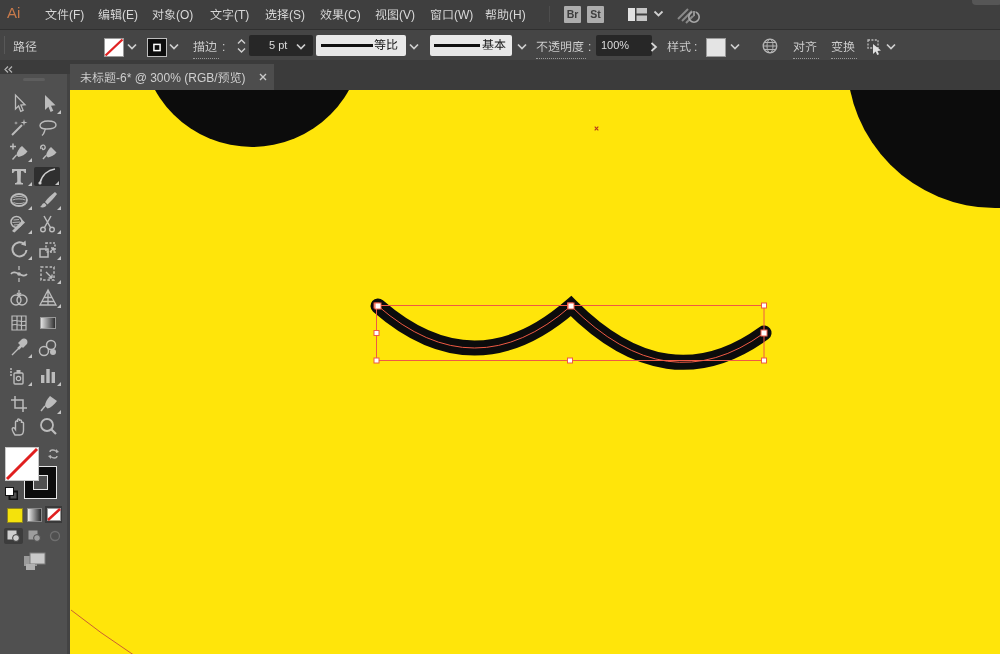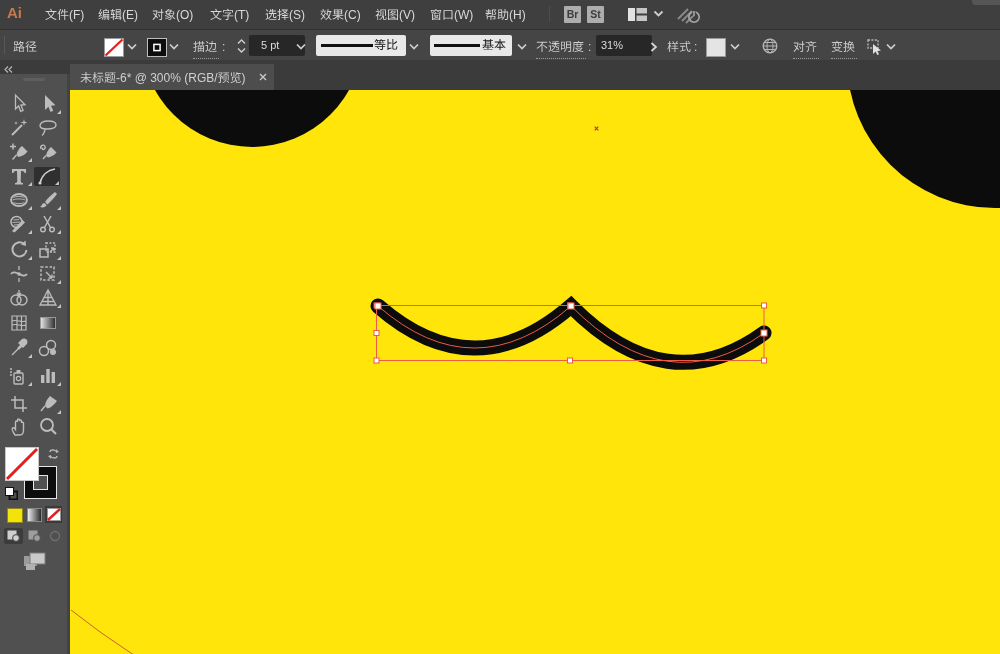--- a/index.html
+++ b/index.html
@@ -1,21 +1,21 @@
 <!DOCTYPE html>
 <html><head>
 <meta charset="utf-8">
 <style>
   html,body{margin:0;padding:0;width:1000px;height:654px;overflow:hidden;
     font-family:"Liberation Sans",sans-serif;background:#505050;}
   .abs{position:absolute;}
   
   #menubar{position:absolute;left:0;top:0;width:1000px;height:29px;background:#3f3f3f;}
   .menuitem{position:absolute;top:8px;font-size:12px;color:#d9d9d9;white-space:nowrap;}
-  #ailogo{position:absolute;left:7px;top:4px;font-size:15px;font-weight:bold;color:#c87a4b;}
+  #ailogo{position:absolute;left:7px;top:4px;font-size:15px;font-weight:normal;color:#c87a4b;}
   .badge{position:absolute;top:6px;width:17px;height:17px;background:#adadad;border-radius:1px;
     color:#3d3d3d;font-size:10.5px;font-weight:bold;text-align:center;line-height:17px;}
   
   #controlbar{position:absolute;left:0;top:29px;width:1000px;height:31px;background:#454545;border-top:1px solid #303030;box-sizing:border-box;}
   .cb-label{position:absolute;top:10px;font-size:12px;color:#cccccc;white-space:nowrap;}
   .dotted{border-bottom:1px dotted #9a9a9a;padding-bottom:1px;}
   .caret{position:absolute;width:10px;height:8px;}
   .darkfield{position:absolute;background:#272727;border-radius:2px;color:#dcdcdc;font-size:11px;}
   .whitedrop{position:absolute;background:#e9e9e9;border-radius:2px;}
   
@@ -131,21 +131,21 @@
 
   <div class="cb-label dotted" style="left:193px;top:9px;"><svg width="26" height="15" viewBox="0 0 26 15">
         <path transform="translate(0.0,12)" d="M4.3 -8.4H11.4V-7.5H4.3ZM6 -10.1H6.8V-6H6ZM9 -10.1H9.8V-6H9ZM4.8 -5.4H11V0.9H10.1V-4.6H5.6V0.9H4.8ZM5.3 -3H10.5V-2.2H5.3ZM5.3 -0.5H10.5V0.3H5.3ZM7.5 -5.1H8.3V0.1H7.5ZM0.3 -3.7Q1 -3.9 2 -4.2Q3 -4.5 4 -4.8L4.1 -4Q3.2 -3.7 2.3 -3.4Q1.3 -3.1 0.6 -2.8ZM0.5 -7.7H4.1V-6.8H0.5ZM2 -10.1H2.8V-0.2Q2.8 0.2 2.7 0.4Q2.6 0.6 2.4 0.7Q2.2 0.8 1.8 0.9Q1.4 0.9 0.9 0.9Q0.9 0.7 0.8 0.5Q0.7 0.2 0.6 0Q1 0.1 1.3 0.1Q1.6 0.1 1.7 0.1Q1.9 0.1 1.9 0Q2 -0 2 -0.2Z" fill="#cccccc"></path>
         <path transform="translate(12.0,12)" d="M4.1 -7.9H10.5V-7.1H4.1ZM10.1 -7.9H11Q11 -7.9 11 -7.9Q11 -7.8 11 -7.7Q11 -7.6 11 -7.5Q11 -6 10.9 -4.9Q10.8 -3.8 10.8 -3.1Q10.7 -2.5 10.6 -2.1Q10.4 -1.7 10.3 -1.5Q10.1 -1.2 9.9 -1.2Q9.7 -1.1 9.4 -1Q9.1 -1 8.6 -1Q8.2 -1 7.7 -1Q7.6 -1.3 7.6 -1.5Q7.5 -1.8 7.4 -2Q7.9 -1.9 8.3 -1.9Q8.8 -1.9 9 -1.9Q9.2 -1.9 9.3 -1.9Q9.4 -2 9.5 -2.1Q9.6 -2.2 9.7 -2.6Q9.8 -2.9 9.9 -3.6Q10 -4.2 10 -5.3Q10.1 -6.3 10.1 -7.8ZM6.6 -9.9H7.6Q7.5 -8.5 7.4 -7.2Q7.3 -5.9 7 -4.7Q6.7 -3.6 6.1 -2.6Q5.5 -1.7 4.4 -1Q4.3 -1.2 4.1 -1.4Q3.9 -1.6 3.8 -1.7Q4.8 -2.3 5.4 -3.1Q5.9 -4 6.2 -5.1Q6.5 -6.1 6.5 -7.4Q6.6 -8.6 6.6 -9.9ZM3 -6V-0.9H2.1V-5.1H0.5V-6ZM1 -9.4 1.7 -9.9Q2 -9.6 2.4 -9.2Q2.7 -8.9 3.1 -8.5Q3.4 -8.2 3.6 -7.9L2.8 -7.3Q2.6 -7.6 2.3 -8Q2 -8.3 1.7 -8.7Q1.3 -9.1 1 -9.4ZM2.5 -1.5Q2.8 -1.5 3.1 -1.2Q3.4 -1 3.9 -0.7Q4.5 -0.3 5.3 -0.2Q6.1 -0.1 7.2 -0.1Q7.7 -0.1 8.3 -0.1Q8.9 -0.1 9.5 -0.1Q10.1 -0.2 10.7 -0.2Q11.2 -0.3 11.7 -0.3Q11.6 -0.2 11.6 -0Q11.5 0.2 11.5 0.4Q11.4 0.6 11.4 0.7Q11.1 0.7 10.5 0.7Q10 0.8 9.4 0.8Q8.8 0.8 8.2 0.8Q7.6 0.8 7.1 0.8Q5.9 0.8 5.1 0.7Q4.3 0.6 3.7 0.1Q3.3 -0.1 3 -0.4Q2.7 -0.6 2.5 -0.6Q2.3 -0.6 2.1 -0.4Q1.8 -0.2 1.5 0.2Q1.3 0.6 1 1L0.3 0.1Q0.9 -0.6 1.5 -1Q2.1 -1.5 2.5 -1.5Z" fill="#cccccc"></path>
       </svg></div>
   <div class="cb-label" style="left:222px;">:</div>
   <svg class="abs" style="left:236px;top:9px;" width="11" height="14" viewBox="0 0 11 14">
     <path d="M2 4.5 L5.5 1 L9 4.5" stroke="#cfcfcf" stroke-width="1.4" fill="none"></path>
     <path d="M2 9.5 L5.5 13 L9 9.5" stroke="#cfcfcf" stroke-width="1.4" fill="none"></path>
   </svg>
-  <div class="darkfield" style="left:249px;top:5px;width:44px;height:21px;line-height:21px;padding-left:12px;">5 pt</div>
+  <div class="darkfield" style="left:249px;top:5px;width:44px;height:21px;line-height:21px;padding-left:20px;">5 pt</div>
   <svg class="caret" style="left:296px;top:13px;" viewBox="0 0 10 8">
       <path d="M1 1.5 L5 5.5 L9 1.5" stroke="#cfcfcf" stroke-width="1.7" fill="none"></path>
     </svg>
 
   <div class="whitedrop" style="left:316px;top:5px;width:90px;height:21px;">
     <div style="position:absolute;left:5px;top:9px;width:52px;height:3px;background:#111;"></div>
     <div style="position:absolute;left:58px;top:2px;"><svg width="26" height="18" viewBox="0 0 26 18">
           <path transform="translate(0.0,12)" d="M5.5 -7.3H6.4V-4.2H5.5ZM1.8 -6.5H10.3V-5.7H1.8ZM0.6 -4.7H11.5V-3.9H0.6ZM1 -2.8H11.2V-2H1ZM8 -4H8.9V-0.1Q8.9 0.3 8.8 0.5Q8.7 0.7 8.4 0.8Q8.1 0.9 7.6 0.9Q7 0.9 6.3 0.9Q6.3 0.8 6.2 0.5Q6.1 0.3 6 0.1Q6.4 0.1 6.7 0.1Q7.1 0.1 7.3 0.1Q7.6 0.1 7.7 0.1Q7.9 0.1 7.9 0.1Q8 0 8 -0.1ZM2 -9.1H5.9V-8.3H2ZM6.6 -9.1H11.3V-8.3H6.6ZM2.2 -10.1 3.1 -9.9Q2.7 -9 2.2 -8.2Q1.7 -7.4 1.2 -6.8Q1.1 -6.9 0.9 -7Q0.8 -7.1 0.6 -7.2Q0.5 -7.3 0.4 -7.3Q1 -7.9 1.4 -8.6Q1.9 -9.3 2.2 -10.1ZM6.9 -10.1 7.8 -9.9Q7.5 -9.1 7 -8.3Q6.5 -7.5 5.9 -7Q5.9 -7.1 5.7 -7.2Q5.6 -7.3 5.4 -7.4Q5.3 -7.5 5.2 -7.5Q5.8 -8 6.2 -8.7Q6.7 -9.4 6.9 -10.1ZM2.7 -8.5 3.4 -8.7Q3.6 -8.4 3.8 -8Q4 -7.5 4.1 -7.2L3.3 -6.9Q3.2 -7.2 3.1 -7.7Q2.9 -8.1 2.7 -8.5ZM7.7 -8.5 8.4 -8.8Q8.7 -8.4 9 -8Q9.3 -7.5 9.4 -7.2L8.7 -6.9Q8.5 -7.2 8.3 -7.7Q8 -8.1 7.7 -8.5ZM2.7 -1.5 3.3 -2Q3.7 -1.8 4.1 -1.5Q4.5 -1.2 4.9 -0.8Q5.2 -0.5 5.4 -0.2L4.7 0.3Q4.5 0.1 4.2 -0.3Q3.9 -0.6 3.5 -0.9Q3.1 -1.3 2.7 -1.5Z" fill="#1c1c1c"></path>
           <path transform="translate(12.0,12)" d="M2.1 -6.4H5.5V-5.5H2.1ZM10.4 -7.9 11.1 -7.1Q10.6 -6.6 9.9 -6.1Q9.3 -5.7 8.5 -5.2Q7.8 -4.8 7.1 -4.4Q7.1 -4.6 7 -4.8Q6.8 -5 6.7 -5.1Q7.4 -5.5 8.1 -6Q8.7 -6.4 9.3 -6.9Q10 -7.4 10.4 -7.9ZM6.4 -10H7.3V-1Q7.3 -0.5 7.5 -0.4Q7.6 -0.2 8 -0.2Q8.1 -0.2 8.3 -0.2Q8.5 -0.2 8.8 -0.2Q9.1 -0.2 9.3 -0.2Q9.6 -0.2 9.7 -0.2Q10 -0.2 10.1 -0.4Q10.3 -0.7 10.3 -1.3Q10.4 -1.9 10.4 -3Q10.6 -2.9 10.7 -2.8Q10.9 -2.7 11 -2.7Q11.2 -2.6 11.3 -2.6Q11.3 -1.4 11.1 -0.7Q11 0 10.7 0.3Q10.4 0.6 9.7 0.6Q9.6 0.6 9.4 0.6Q9.1 0.6 8.8 0.6Q8.5 0.6 8.2 0.6Q8 0.6 7.9 0.6Q7.3 0.6 7 0.5Q6.7 0.4 6.5 -0Q6.4 -0.4 6.4 -1ZM1.5 0.9Q1.5 0.8 1.4 0.6Q1.3 0.5 1.2 0.3Q1.1 0.2 1.1 0.1Q1.2 -0 1.4 -0.2Q1.5 -0.4 1.5 -0.8V-10H2.5V-0.1Q2.5 -0.1 2.4 -0Q2.3 0 2.1 0.1Q2 0.2 1.9 0.4Q1.7 0.5 1.6 0.6Q1.5 0.8 1.5 0.9ZM1.5 0.9 1.4 -0 1.8 -0.4 5.4 -1.5Q5.4 -1.4 5.5 -1.2Q5.5 -1 5.5 -0.9Q5.5 -0.7 5.5 -0.6Q4.3 -0.2 3.5 0Q2.8 0.3 2.4 0.5Q2 0.6 1.8 0.7Q1.6 0.8 1.5 0.9Z" fill="#1c1c1c"></path>
         </svg></div>
@@ -165,21 +165,21 @@
       <path d="M1 1.5 L5 5.5 L9 1.5" stroke="#cfcfcf" stroke-width="1.7" fill="none"></path>
     </svg>
 
   <div class="cb-label dotted" style="left:536px;top:9px;"><svg width="50" height="15" viewBox="0 0 50 15">
         <path transform="translate(0.0,12)" d="M0.8 -9.2H11.2V-8.3H0.8ZM6.7 -5.7 7.4 -6.3Q7.9 -6 8.5 -5.6Q9.1 -5.2 9.6 -4.7Q10.2 -4.3 10.7 -3.9Q11.2 -3.5 11.5 -3.1L10.8 -2.4Q10.5 -2.8 10 -3.2Q9.5 -3.6 9 -4.1Q8.4 -4.5 7.8 -5Q7.3 -5.4 6.7 -5.7ZM6.5 -8.9 7.5 -8.6Q6.8 -7.3 5.8 -6.2Q4.9 -5 3.7 -4Q2.5 -3 1.1 -2.3Q1.1 -2.4 1 -2.5Q0.9 -2.7 0.7 -2.8Q0.6 -3 0.5 -3.1Q1.5 -3.5 2.4 -4.2Q3.3 -4.9 4.1 -5.6Q4.8 -6.4 5.5 -7.2Q6.1 -8.1 6.5 -8.9ZM5.5 -6.5 6.5 -7.5V-7.5V0.9H5.5Z" fill="#cccccc"></path>
         <path transform="translate(12.0,12)" d="M3.8 -7.9H11.4V-7.1H3.8ZM4.7 -4.8H8.7V-4.1H4.7ZM8.6 -3.7H10.4V-3.1H8.6ZM7.1 -9.1H8V-5.1H7.1ZM6.9 -7.5 7.5 -7.3Q7.1 -6.7 6.5 -6.2Q5.9 -5.6 5.3 -5.2Q4.6 -4.8 3.9 -4.5Q3.9 -4.7 3.7 -4.9Q3.5 -5.1 3.4 -5.2Q4 -5.4 4.7 -5.8Q5.4 -6.1 5.9 -6.6Q6.5 -7 6.9 -7.5ZM8.2 -7.5Q8.6 -7 9.1 -6.6Q9.7 -6.1 10.3 -5.8Q11 -5.4 11.6 -5.2Q11.5 -5.1 11.3 -4.9Q11.2 -4.7 11.1 -4.6Q10.4 -4.8 9.8 -5.2Q9.1 -5.7 8.6 -6.2Q8 -6.7 7.6 -7.3ZM10.2 -3.7H11Q11 -3.7 11 -3.6Q11 -3.5 11 -3.4Q10.9 -2.3 10.8 -1.8Q10.6 -1.3 10.4 -1.1Q10.3 -1 10.1 -0.9Q9.9 -0.9 9.7 -0.9Q9.5 -0.8 9.1 -0.9Q8.7 -0.9 8.2 -0.9Q8.2 -1 8.2 -1.2Q8.1 -1.4 8 -1.6Q8.5 -1.5 8.8 -1.5Q9.2 -1.5 9.4 -1.5Q9.5 -1.5 9.6 -1.5Q9.7 -1.6 9.8 -1.6Q9.9 -1.7 10 -2.2Q10.1 -2.6 10.2 -3.6ZM10.3 -9.9 10.8 -9.3Q10.2 -9.1 9.4 -9Q8.6 -8.9 7.7 -8.8Q6.9 -8.8 6 -8.7Q5.1 -8.7 4.3 -8.6Q4.2 -8.8 4.2 -9Q4.1 -9.1 4.1 -9.3Q4.9 -9.3 5.7 -9.4Q6.6 -9.4 7.4 -9.5Q8.3 -9.6 9 -9.7Q9.7 -9.8 10.3 -9.9ZM6.2 -4.6H7Q6.9 -3.9 6.8 -3.3Q6.6 -2.7 6.3 -2.2Q6 -1.7 5.5 -1.4Q5 -1 4.2 -0.7Q4.1 -0.9 4 -1.1Q3.8 -1.3 3.7 -1.4Q4.4 -1.6 4.9 -1.9Q5.3 -2.2 5.6 -2.6Q5.8 -3.1 6 -3.6Q6.1 -4.1 6.2 -4.6ZM0.7 -9.2 1.4 -9.7Q1.8 -9.4 2.1 -9.1Q2.5 -8.7 2.8 -8.4Q3.1 -8 3.3 -7.7L2.6 -7.2Q2.4 -7.5 2.1 -7.8Q1.8 -8.2 1.4 -8.5Q1.1 -8.9 0.7 -9.2ZM3 -5.5V-0.9H2.1V-4.6H0.7V-5.5ZM8.5 -4.8H9.3Q9.2 -4.4 9.1 -3.9Q9 -3.4 8.9 -3.1H8.1Q8.2 -3.4 8.3 -3.9Q8.5 -4.4 8.5 -4.8ZM2.9 -1.2Q3.2 -1.2 3.5 -1Q3.7 -0.8 4.2 -0.5Q4.7 -0.2 5.5 -0.1Q6.3 -0 7.2 -0Q7.9 -0 8.7 -0.1Q9.5 -0.1 10.2 -0.1Q11 -0.2 11.6 -0.2Q11.5 -0.1 11.5 0Q11.4 0.2 11.4 0.4Q11.4 0.6 11.3 0.7Q11 0.7 10.5 0.7Q9.9 0.8 9.4 0.8Q8.8 0.8 8.2 0.8Q7.6 0.8 7.2 0.8Q6.2 0.8 5.4 0.7Q4.6 0.6 4 0.2Q3.7 0 3.4 -0.2Q3.1 -0.4 2.9 -0.4Q2.7 -0.4 2.4 -0.2Q2.1 -0 1.8 0.3Q1.5 0.6 1.1 1L0.5 0.2Q1 -0.2 1.4 -0.5Q1.8 -0.8 2.2 -1Q2.6 -1.2 2.9 -1.2Z" fill="#cccccc"></path>
         <path transform="translate(24.0,12)" d="M1.5 -9.3H4.9V-2.2H1.5V-3H4.1V-8.5H1.5ZM1.5 -6.2H4.4V-5.4H1.5ZM6.5 -9.6H10.6V-8.7H6.5ZM6.5 -6.7H10.6V-5.8H6.5ZM6.5 -3.7H10.6V-2.9H6.5ZM1 -9.3H1.8V-1.1H1ZM10.2 -9.6H11.1V-0.2Q11.1 0.2 11 0.4Q10.9 0.7 10.6 0.8Q10.3 0.9 9.8 0.9Q9.3 0.9 8.5 0.9Q8.5 0.8 8.5 0.7Q8.4 0.5 8.3 0.3Q8.3 0.2 8.2 0.1Q8.6 0.1 9 0.1Q9.3 0.1 9.6 0.1Q9.8 0.1 10 0.1Q10.1 0.1 10.2 -0Q10.2 -0.1 10.2 -0.2ZM6 -9.6H6.9V-5.3Q6.9 -4.5 6.8 -3.7Q6.7 -2.8 6.5 -2Q6.2 -1.1 5.7 -0.4Q5.2 0.4 4.4 1Q4.4 0.9 4.2 0.8Q4.1 0.7 4 0.6Q3.9 0.5 3.8 0.4Q4.5 -0.2 5 -0.9Q5.4 -1.6 5.7 -2.3Q5.9 -3.1 5.9 -3.8Q6 -4.6 6 -5.3Z" fill="#cccccc"></path>
         <path transform="translate(36.0,12)" d="M2.7 -6.7H11.2V-5.9H2.7ZM2.9 -3.2H9.7V-2.4H2.9ZM4.6 -7.7H5.5V-4.7H8.4V-7.7H9.3V-3.9H4.6ZM9.5 -3.2H9.7L9.8 -3.2L10.4 -2.9Q9.9 -2 9.1 -1.3Q8.3 -0.7 7.3 -0.2Q6.2 0.2 5.1 0.5Q3.9 0.7 2.7 0.9Q2.6 0.7 2.5 0.5Q2.4 0.3 2.3 0.1Q3.4 0 4.6 -0.2Q5.7 -0.4 6.6 -0.8Q7.6 -1.2 8.3 -1.7Q9.1 -2.3 9.5 -3.1ZM4.8 -2.6Q5.4 -1.8 6.4 -1.2Q7.4 -0.7 8.7 -0.3Q10 0 11.5 0.2Q11.4 0.3 11.3 0.4Q11.2 0.6 11.2 0.7Q11.1 0.8 11 1Q9.5 0.8 8.2 0.4Q6.8 -0 5.8 -0.7Q4.7 -1.3 4 -2.3ZM1.9 -8.9H11.4V-8H1.9ZM1.5 -8.9H2.4V-5.6Q2.4 -4.9 2.4 -4.1Q2.3 -3.2 2.2 -2.3Q2.1 -1.4 1.9 -0.6Q1.6 0.2 1.2 1Q1.2 0.9 1 0.8Q0.9 0.7 0.7 0.7Q0.6 0.6 0.4 0.6Q0.8 -0.1 1 -0.9Q1.2 -1.7 1.3 -2.5Q1.5 -3.4 1.5 -4.2Q1.5 -4.9 1.5 -5.6ZM5.7 -9.9 6.6 -10.1Q6.8 -9.8 7 -9.3Q7.2 -8.9 7.3 -8.6L6.3 -8.3Q6.3 -8.7 6.1 -9.1Q5.9 -9.6 5.7 -9.9Z" fill="#cccccc"></path>
       </svg></div>
   <div class="cb-label" style="left:588px;">:</div>
-  <div class="darkfield" style="left:596px;top:5px;width:51px;height:21px;line-height:21px;padding-left:5px;">31%</div>
+  <div class="darkfield" style="left:596px;top:5px;width:51px;height:21px;line-height:21px;padding-left:5px;">100%</div>
   <svg class="abs" style="left:650px;top:12px;" width="8" height="10" viewBox="0 0 8 10">
       <path d="M1.5 1 L6 5 L1.5 9" stroke="#d8d8d8" stroke-width="1.7" fill="none"></path>
     </svg>
 
   <div class="cb-label" style="left:667px;top:9px;"><svg width="26" height="18" viewBox="0 0 26 18">
         <path transform="translate(0.0,12)" d="M4.8 -7.8H11.1V-6.9H4.8ZM5.2 -5.3H10.7V-4.5H5.2ZM4.3 -2.8H11.4V-1.9H4.3ZM7.5 -7.5H8.4V1H7.5ZM5.3 -9.7 6.1 -10Q6.4 -9.6 6.7 -9.1Q7 -8.5 7.1 -8.1L6.3 -7.8Q6.2 -8.2 5.9 -8.7Q5.6 -9.3 5.3 -9.7ZM9.9 -10.1 10.8 -9.8Q10.5 -9.1 10.1 -8.5Q9.7 -7.8 9.4 -7.3L8.6 -7.6Q8.8 -7.9 9.1 -8.3Q9.3 -8.8 9.5 -9.3Q9.7 -9.7 9.9 -10.1ZM0.7 -7.8H4.3V-6.9H0.7ZM2.2 -10.1H3.1V0.9H2.2ZM2.3 -7.2 2.8 -7Q2.7 -6.3 2.5 -5.5Q2.3 -4.7 2 -4Q1.7 -3.2 1.5 -2.6Q1.2 -1.9 0.9 -1.5Q0.8 -1.6 0.7 -1.8Q0.6 -1.9 0.5 -2.1Q0.5 -2.3 0.4 -2.4Q0.7 -2.8 0.9 -3.3Q1.2 -3.9 1.5 -4.6Q1.7 -5.2 1.9 -5.9Q2.1 -6.6 2.3 -7.2ZM3 -6.5Q3.1 -6.4 3.3 -6.1Q3.5 -5.7 3.8 -5.4Q4 -5 4.2 -4.7Q4.4 -4.4 4.5 -4.3L3.9 -3.6Q3.8 -3.8 3.6 -4.2Q3.5 -4.5 3.3 -4.9Q3.1 -5.3 2.9 -5.6Q2.7 -5.9 2.6 -6.1Z" fill="#cccccc"></path>
         <path transform="translate(12.0,12)" d="M8.5 -9.5 9.1 -10Q9.4 -9.8 9.8 -9.5Q10.1 -9.3 10.4 -9Q10.7 -8.8 10.9 -8.5L10.2 -8Q10.1 -8.2 9.8 -8.5Q9.5 -8.7 9.2 -9Q8.8 -9.3 8.5 -9.5ZM0.7 -7.8H11.4V-7H0.7ZM1.1 -5.2H6.4V-4.3H1.1ZM3.2 -4.7H4.1V-0.4H3.2ZM0.7 -0.3Q1.4 -0.4 2.4 -0.6Q3.4 -0.8 4.5 -1.1Q5.6 -1.3 6.7 -1.5L6.8 -0.7Q5.8 -0.5 4.7 -0.2Q3.7 -0 2.7 0.2Q1.8 0.4 1 0.6ZM6.8 -10H7.7Q7.7 -8.4 7.8 -6.9Q8 -5.3 8.2 -4.1Q8.4 -2.8 8.7 -1.9Q9 -1 9.4 -0.5Q9.8 0 10.3 0Q10.5 0 10.6 -0.5Q10.8 -1 10.8 -2.2Q11 -2.1 11.2 -1.9Q11.4 -1.8 11.6 -1.7Q11.5 -0.7 11.4 -0.1Q11.2 0.5 10.9 0.7Q10.7 1 10.2 1Q9.6 1 9.1 0.6Q8.6 0.2 8.2 -0.6Q7.9 -1.3 7.6 -2.3Q7.3 -3.4 7.1 -4.6Q7 -5.8 6.9 -7.2Q6.8 -8.6 6.8 -10Z" fill="#cccccc"></path>
       </svg></div>
   <div class="cb-label" style="left:694px;">:</div>
   <div class="abs" style="left:706px;top:8px;width:18px;height:17px;background:#e4e4e4;border:1px solid #9a9a9a;"></div>

